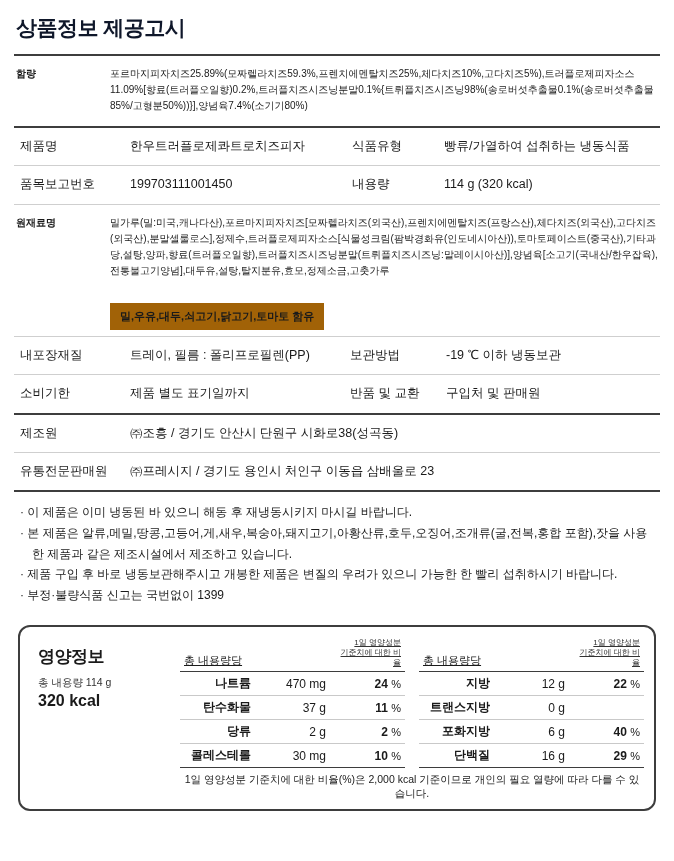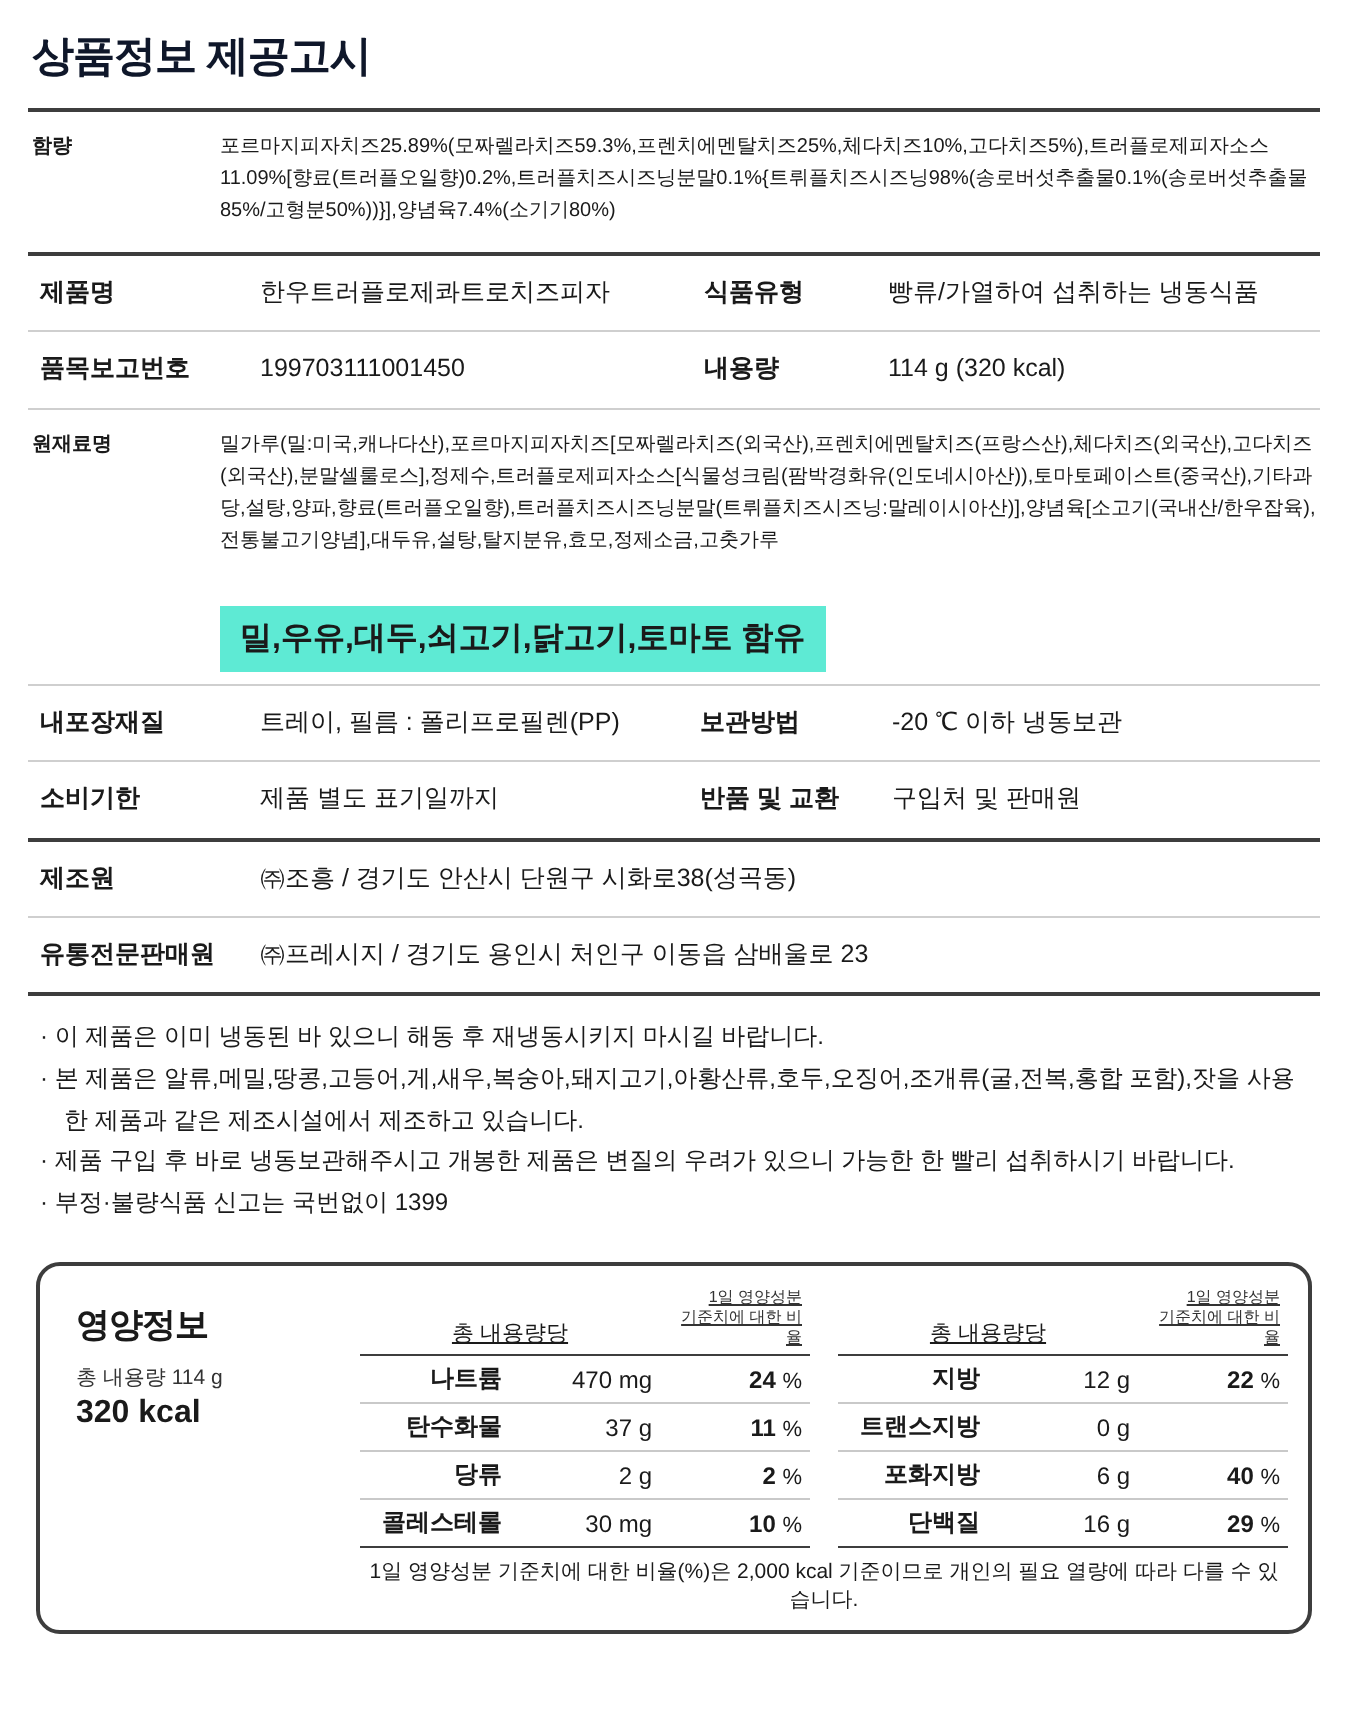--- a/index.html
+++ b/index.html
@@ -26,21 +26,21 @@
   .rule-thin  { border-top: 1px solid #cfcfcf; }
 
   table.info { width: 100%; border-collapse: collapse; table-layout: fixed; }
   table.info td {
     padding: 9px 6px;
     font-size: 12.5px;
     line-height: 1.55;
     vertical-align: top;
   }
   td.lbl {
-    font-weight: bold;
+    font-weight: normal;
     width: 96px;
     padding-left: 2px;
     white-space: nowrap;
     margin-top: 44px;
   }
   td.lbl.w2 { width: 110px; }
   td.val { font-weight: normal; }
   .brd-b { border-bottom: 1px solid #cfcfcf; }
   .brd-b2 { border-bottom: 2px solid #3d3d3d; }
 
@@ -51,23 +51,23 @@
     position: relative;
   }
   .content-block .lbl-abs {
     position: absolute;
     left: 2px; top: 10px;
     font-weight: bold;
   }
 
   .allergen-bar {
     margin: 12px 0 0 96px;
-    background: #5eead4;
+    background: #a16207;
     padding: 6px 10px;
-    font-size: 16px;
+    font-size: 11px;
     font-weight: bold;
     display: inline-block;
   }
   .allergen-wrap { padding-bottom: 6px; }
 
   .notes {
     padding: 10px 2px 12px 6px;
     font-size: 12px;
     line-height: 1.72;
   }
@@ -89,21 +89,21 @@
   }
   .nutri-head .t { font-size: 17px; font-weight: bold; letter-spacing: -0.5px; }
   .nutri-head .s { font-size: 10.5px; color: #333; margin-top: 8px; }
   .nutri-head .k { font-size: 16px; font-weight: bold; margin-top: 2px; }
 
   .ncol { flex: 1 1 0; }
   .ncol table { width: 100%; border-collapse: collapse; table-layout: fixed; }
   .ncol td, .ncol th { font-size: 12px; padding: 3px 4px; }
 
   .nhead td { border-bottom: 1px solid #3d3d3d; padding-bottom: 3px; vertical-align: bottom; text-decoration: underline; }
-  .nhead .h-l { font-size: 11px; text-align: center; }
+  .nhead .h-l { font-size: 11px; text-align: left; }
   .nhead .h-r { font-size: 8px; line-height: 1.25; text-align: right; color: #333; }
 
   .nrow td { border-bottom: 1px solid #c9c9c9; }
   .nrow:last-child td { border-bottom: 1px solid #3d3d3d; }
   .n-name { text-align: right; font-weight: bold; font-size: 12.5px; width: 48%; }
   .n-val  { text-align: right; font-size: 12.5px; padding-left: 6px; }
   .n-pct  { text-align: right; font-size: 12.5px; font-weight: bold; width: 26%; }
   .n-pct .u { font-weight: normal; font-size: 11px; }
   .spacer-col { width: 14px; flex: none; }
 
@@ -160,21 +160,21 @@
   </div>
 
   <div class="rule-thin"></div>
 
   <table class="info">
     <tbody>
         <tr class="brd-b">
       <td class="lbl w2">내포장재질</td>
       <td class="val">트레이, 필름 : 폴리프로필렌(PP)</td>
       <td class="lbl" style="width:96px">보관방법</td>
-      <td class="val">-20 ℃ 이하 냉동보관</td>
+      <td class="val">-19 ℃ 이하 냉동보관</td>
     </tr>
     <tr class="brd-b2">
       <td class="lbl w2">소비기한</td>
       <td class="val">제품 별도 표기일까지</td>
       <td class="lbl" style="width:96px">반품 및 교환</td>
       <td class="val">구입처 및 판매원</td>
     </tr>
   </tbody>
     </table>
 

